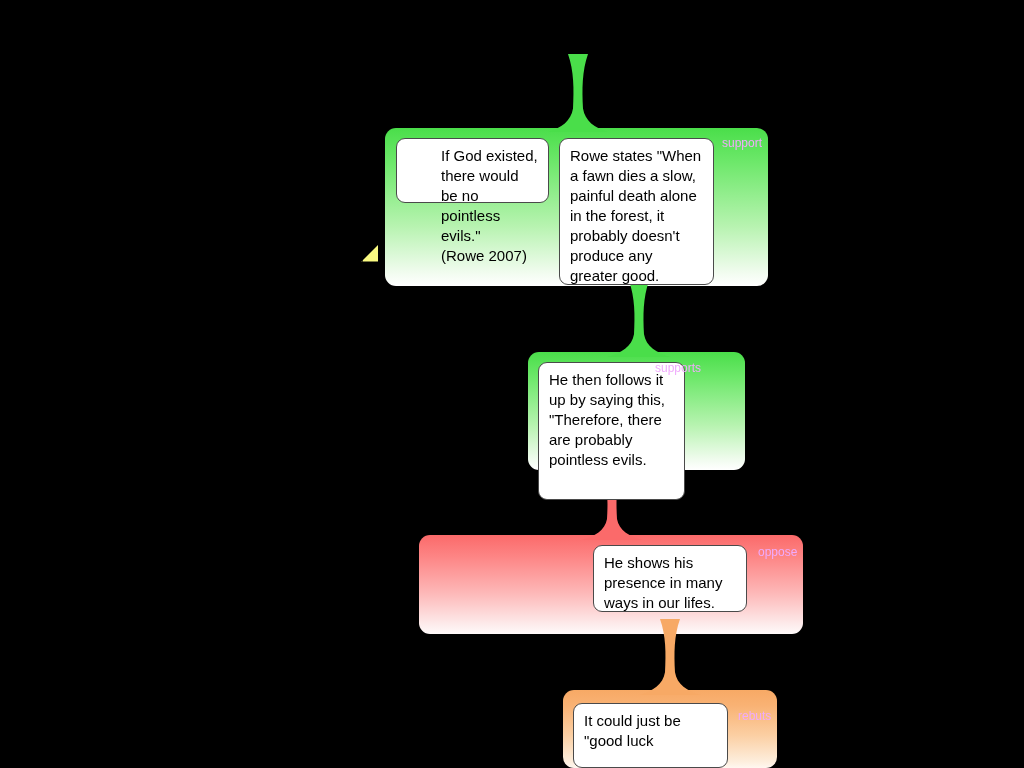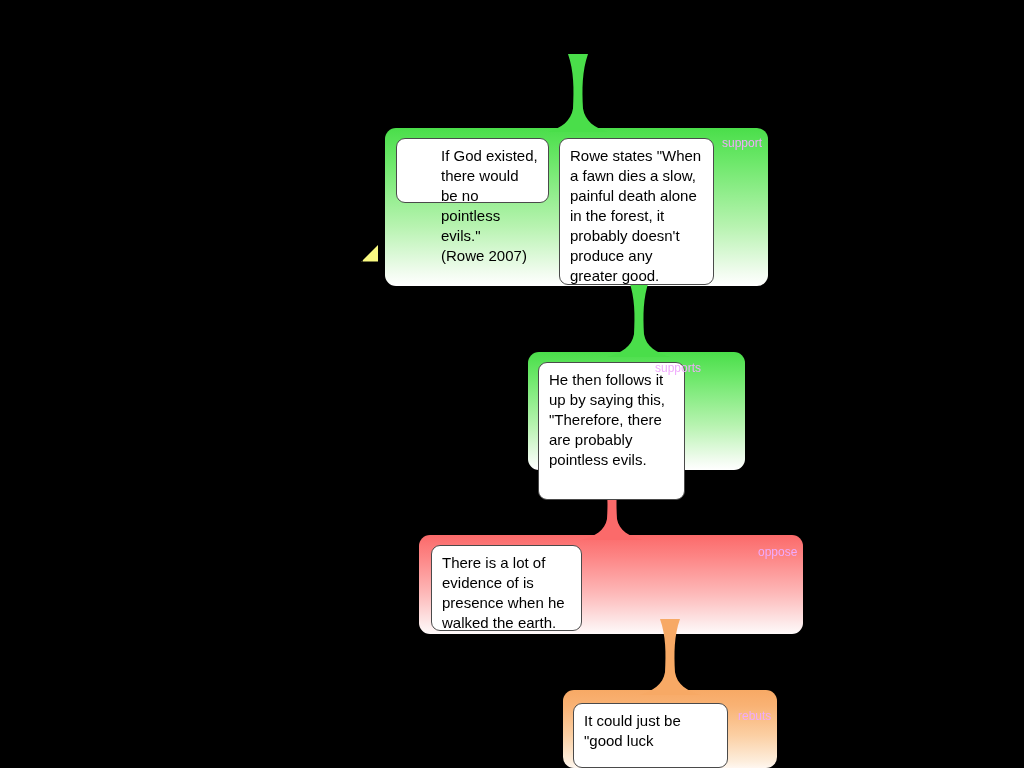--- a/index.html
+++ b/index.html
@@ -132,24 +132,23 @@
 greater good.</div>
     <div class="panel panel-support" style="left: 528px; top: 352px; width: 217px; height: 118px;"></div>
     <div class="panel-label" style="left: 655px; top: 361px;">supports</div>
     <div class="box" style="left: 538px; top: 362px; width: 147px; height: 138px;">He then follows it
 up by saying this,
 "Therefore, there
 are probably
 pointless evils.</div>
     <div class="panel panel-oppose" style="left: 419px; top: 535px; width: 384px; height: 99px;"></div>
     <div class="panel-label" style="left: 758px; top: 545px;">oppose</div>
-    <div class="box" style="left: 431px; top: 545px; width: 151px; height: 86px;">There is a lot of
-evidence of is
-presence when he
-walked the earth.</div>
+    <div class="box" style="left: 593px; top: 545px; width: 154px; height: 67px;">He shows his
+presence in many
+ways in our lifes.</div>
     <div class="panel panel-rebut" style="left: 563px; top: 690px; width: 214px; height: 78px;"></div>
     <div class="panel-label" style="left: 738px; top: 709px;">rebuts</div>
     <div class="box" style="left: 573px; top: 703px; width: 155px; height: 65px;">It could just be
 "good luck</div>
     <div class="note-fold" style="left: 361px; top: 245px;"></div>
     <div class="note-fold-line" style="left: 360px; top: 244px; transform: none;"><svg width="20" height="20" viewBox="0 0 20 20">
         <path d="M2 1 L2 18 L19 18" fill="none" stroke="#000000" stroke-width="1.2"></path>
       </svg></div>
   </div>
 

